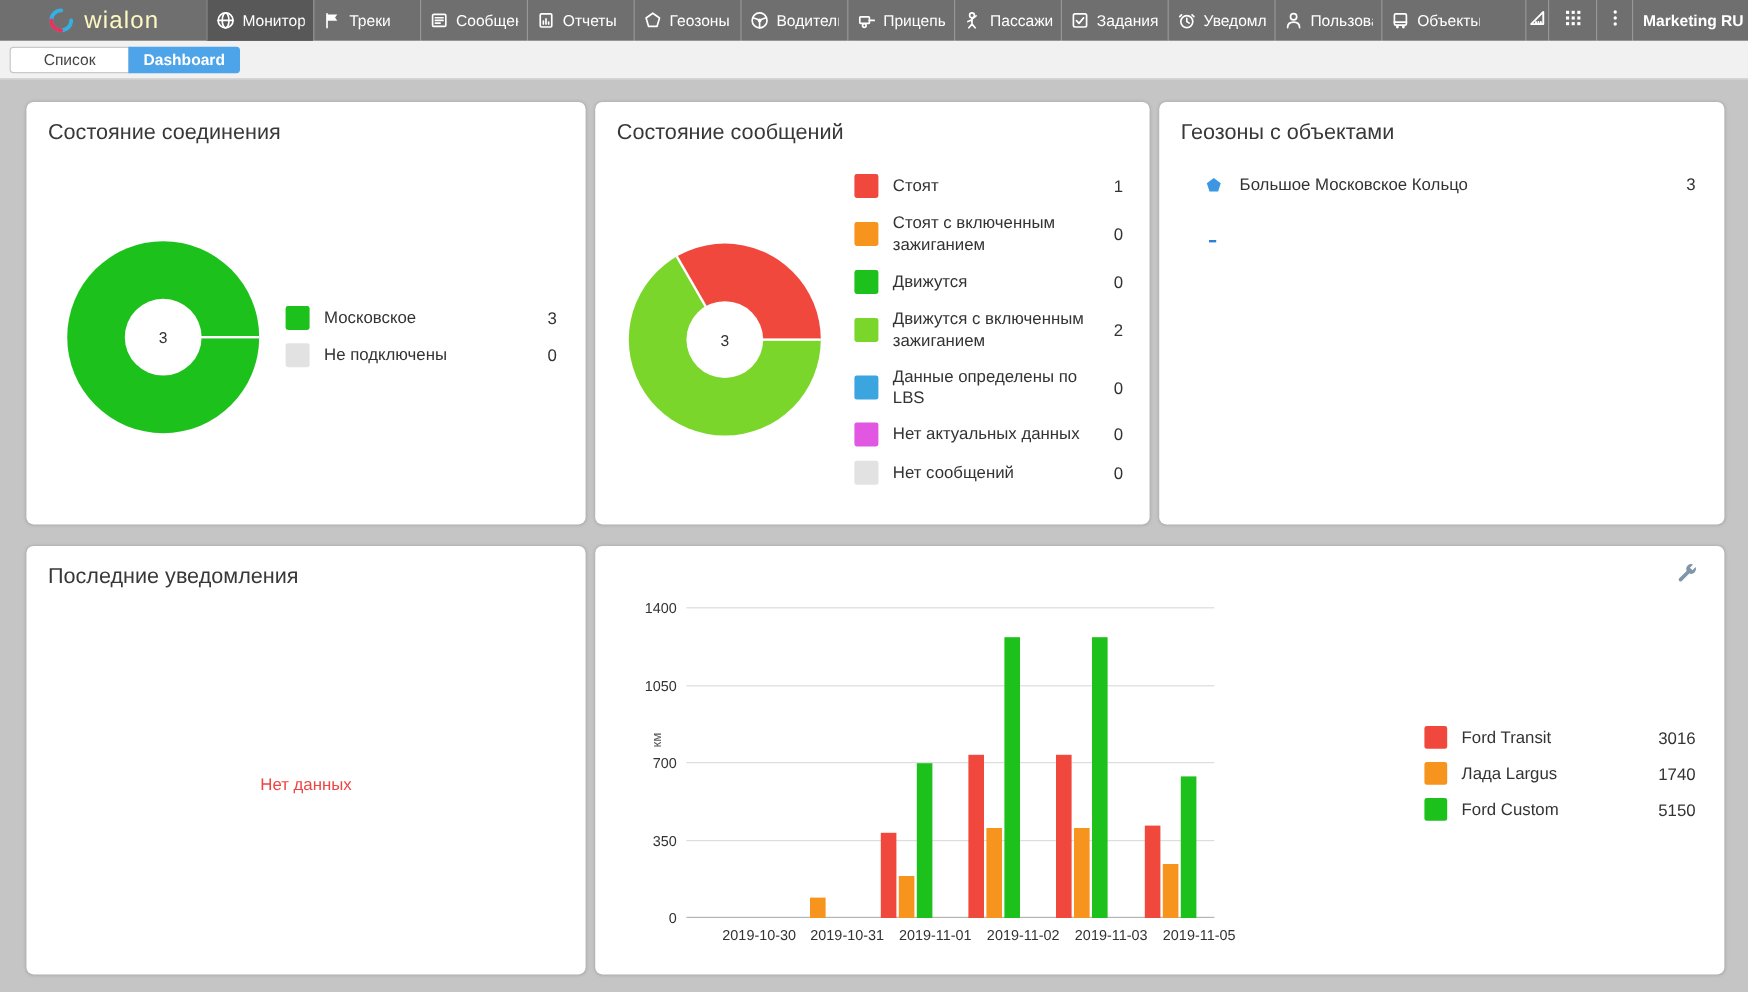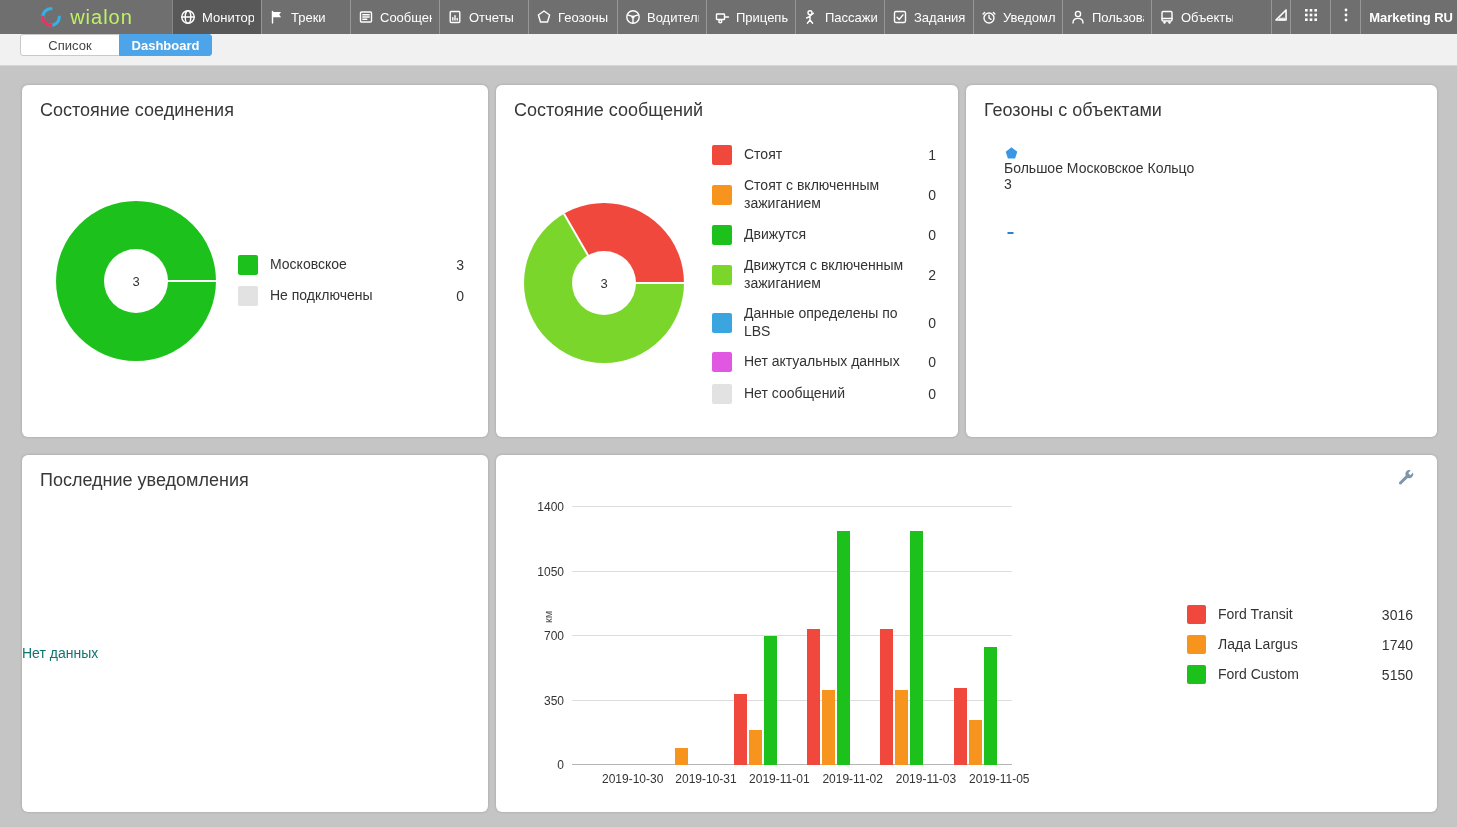--- a/index.html
+++ b/index.html
@@ -2,37 +2,37 @@
 <html><head>
 <meta charset="utf-8">
 <style>
   * { box-sizing: border-box; margin: 0; padding: 0; }
   html,body { width:1457px; height:827px; overflow:hidden; }
   body { font-family:"Liberation Sans", sans-serif; background:#c5c5c5; }
 
   
   .header { height:34px; background:#6f6f6f; display:flex; align-items:stretch; }
   .logo { width:172px; display:flex; align-items:center; justify-content:center; gap:7px; }
-  .logo-text { color:#bef264; font-size:20px; letter-spacing:1px; font-weight:400; }
+  .logo-text { color:#fef9c3; font-size:20px; letter-spacing:1px; font-weight:400; }
   .nav { display:flex; align-items:stretch; flex:1; }
   .nav-item { width:89px; display:flex; align-items:center; gap:6px; padding:0 7px;
               border-left:1px solid rgba(255,255,255,.28); color:#fff; font-size:13px;
               overflow:hidden; white-space:nowrap; cursor:pointer; }
   .nav-item.active { background:#585858; }
   .nav-icon { flex:0 0 16px; height:16px; display:flex; align-items:center; }
   .nav-label { overflow:hidden; }
   .tool-btn { display:flex; align-items:center; justify-content:center;
               border-left:1px solid rgba(255,255,255,.28); cursor:pointer; } .tool-apps { width:40px; } .tool-more { width:30px; }
   .user-box { min-width:84px; display:flex; align-items:center; padding:0 4px 0 8px;
               border-left:1px solid rgba(255,255,255,.28); color:#fff; font-size:13px;
               font-weight:bold; white-space:nowrap; overflow:hidden; cursor:pointer; }
 
   
-  .tabstrip { height:32px; background:#f1f1f1; display:flex; align-items:flex-start;
-              padding-left:20px; border-bottom:1px solid #d6d6d6; }
+  .tabstrip { height:32px; background:#f1f1f1; display:flex; align-items:center;
+              padding-left:8px; border-bottom:1px solid #d6d6d6; }
   .tab { height:22px; display:flex; align-items:center; justify-content:center;
          font-size:13px; cursor:pointer; }
   .tab-list { width:100px; background:#fff; border:1px solid #c9c9c9; border-radius:3px 0 0 3px;
               color:#444; }
   .tab-dash { width:93px; background:#4ea4e9; border:1px solid #4ea4e9; border-radius:0 3px 3px 0;
               color:#fff; font-weight:bold; margin-left:-1px; }
 
   
   .content { padding:19px 20px 15px 22px; display:grid;
              grid-template-columns:466px 462px 1fr;
@@ -55,29 +55,29 @@
   .legend { position:absolute; display:flex; flex-direction:column; }
   .legend1 { left:216px; right:24px; top:170px; gap:11px; }
   .legend2 { left:216px; right:22px; top:60px; gap:12px; }
   .legend-item { display:flex; align-items:center; cursor:pointer; }
   .swatch { width:20px; height:20px; border-radius:2px; flex:0 0 20px; margin-right:12px; }
   .legend-label { flex:1; font-size:14px; color:#333; line-height:1.28; }
   .legend-value { font-size:14px; color:#333; text-align:right; min-width:24px; }
 
   
   .geo-rows { padding:24px 24px 0 38px; }
-  .geo-row { display:flex; align-items:flex-start; font-size:14px; color:#333;
-             margin-bottom:32px; cursor:pointer;flex-direction:column; }
+  .geo-row { display:flex; align-items:flex-end; font-size:14px; color:#333;
+             margin-bottom:32px; cursor:pointer; }
   .geo-icon { width:15px; display:flex; align-items:center; margin-right:14px; flex:0 0 15px; }
   .geo-name { flex:1; }
   .geo-value { text-align:right; }
 
   
-  .empty-text { position:absolute; left:0; right:0; top:190px; 
-                font-size:14px; color:#0f766e; }
+  .empty-text { position:absolute; left:0; right:0; top:190px; text-align:center;
+                font-size:14px; color:#ef4444; }
 
   
   .chart-area { position:absolute; left:76px; top:52px; width:440px; height:258px; }
   .gridline { position:absolute; left:0; right:0; height:1px; background:#ddd; }
   .gridline.zero { background:#b5b5b5; }
   .y-tick { position:absolute; right:calc(100% + 8px); width:50px; text-align:right;
             font-size:12px; color:#333; transform:translateY(-50%); }
   .y-unit { position:absolute; left:46px; top:168px; font-size:11px; color:#555;
             transform:rotate(-90deg); transform-origin:left top; }
   .groups { position:absolute; left:0; bottom:0; width:100%; height:100%; display:flex; }

